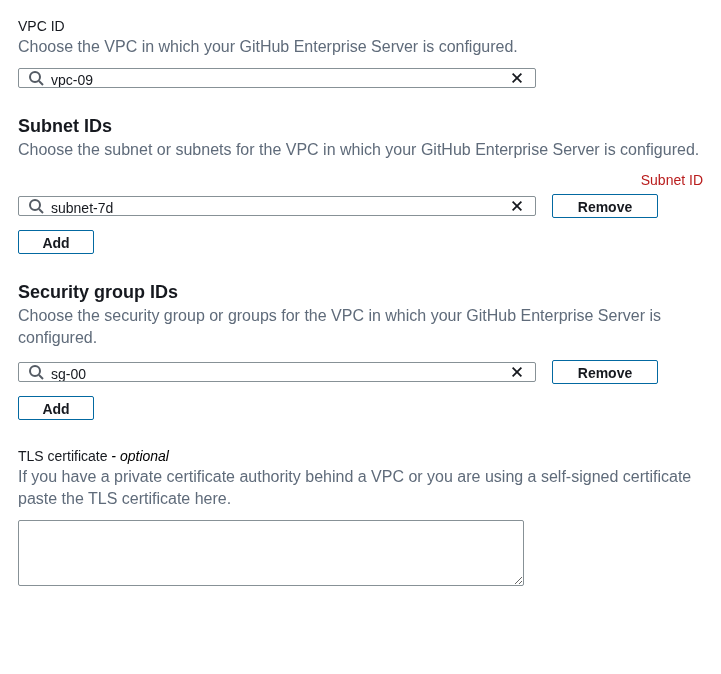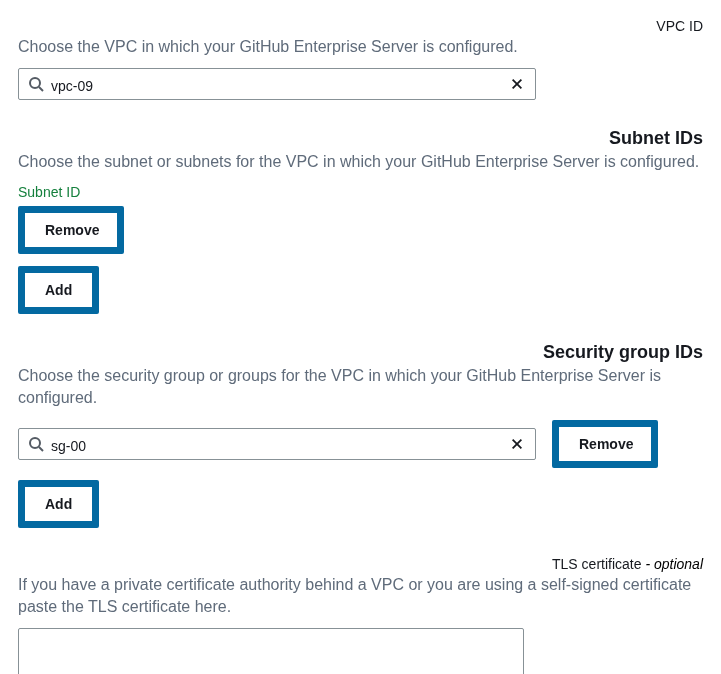--- a/index.html
+++ b/index.html
@@ -10,32 +10,32 @@
       padding: 18px;
       width: 721px;
       background: #fff;
     }
     .section { margin-bottom: 28px; }
     .section-title {
       font-size: 18px;
       font-weight: 700;
       color: #16191f;
       margin-bottom: 2px;
-      text-align: right;
     }
     .section-title.small {
       font-size: 14px;
       font-weight: 400;
     }
     .field-label {
       font-size: 14px;
       font-weight: 400;
-      color: #15803d;
+      color: #b91c1c;
       margin-bottom: 6px;
       display: block;
+      text-align: right;
     }
     .optional {
       font-style: italic;
       font-weight: 400;
       color: #000000;
     }
     .hint {
       font-size: 16px;
       color: #5f6b7a;
       margin-bottom: 10px;
@@ -67,33 +67,33 @@
       transform: translateY(-50%);
       width: 22px; height: 22px;
       color: #16191f;
       cursor: pointer;
       display: flex;
       align-items: center;
       justify-content: center;
     }
     .search-input {
       width: 100%;
-      height: 32px;
+      height: 20px;
       padding: 4px 34px 0 32px;
       border: 1px solid #879196;
       border-radius: 2px;
       font-size: 14px;
       color: #16191f;
       outline: none;
     }
     .btn {
-      height: 48px;
+      height: 24px;
       min-width: 76px;
       padding: 4px 20px;
-      border: 7px solid #0369a1;
+      border: 1px solid #0369a1;
       border-radius: 2px;
       background: #fff;
       font-size: 14px;
       font-weight: 700;
       color: #16191f;
       cursor: pointer;
     }
     .btn.remove { width: 106px; }
     .add-row { }
     textarea.tls {
@@ -131,20 +131,35 @@
       </span>
     </div>
   </div>
 </div>
 
 <div class="section">
   <div class="section-title">Subnet IDs</div>
   <div class="hint">Choose the subnet or subnets for the VPC in which your GitHub Enterprise Server is configured.</div>
   <label class="field-label">Subnet ID</label>
   <div class="field-row">
+    <div class="search-wrap">
+      <span class="icon-search">
+        <svg viewBox="0 0 16 16" width="16" height="16" fill="none" stroke="currentColor" stroke-width="2">
+          <circle cx="7" cy="7" r="5"></circle>
+            <line x1="11" y1="11" x2="15" y2="15"></line>
+        </svg>
+      </span>
+      <input type="text" class="search-input" value="subnet-7d" style="">
+      <span class="icon-clear">
+        <svg viewBox="0 0 16 16" width="14" height="14" fill="none" stroke="currentColor" stroke-width="2">
+          <line x1="3" y1="3" x2="13" y2="13"></line>
+            <line x1="13" y1="3" x2="3" y2="13"></line>
+        </svg>
+      </span>
+    </div>
     <button class="btn remove">Remove</button>
   </div>
   <div class="add-row">
     <button class="btn">Add</button>
   </div>
 </div>
 
 <div class="section">
   <div class="section-title">Security group IDs</div>
   <div class="hint">Choose the security group or groups for the VPC in which your GitHub Enterprise Server is configured.</div>

